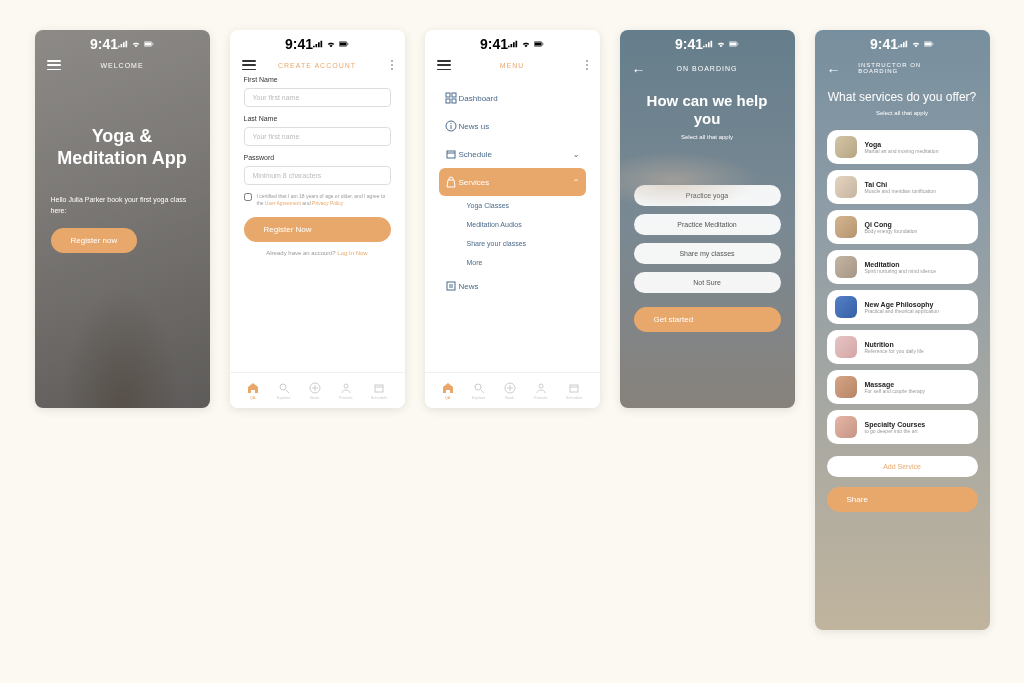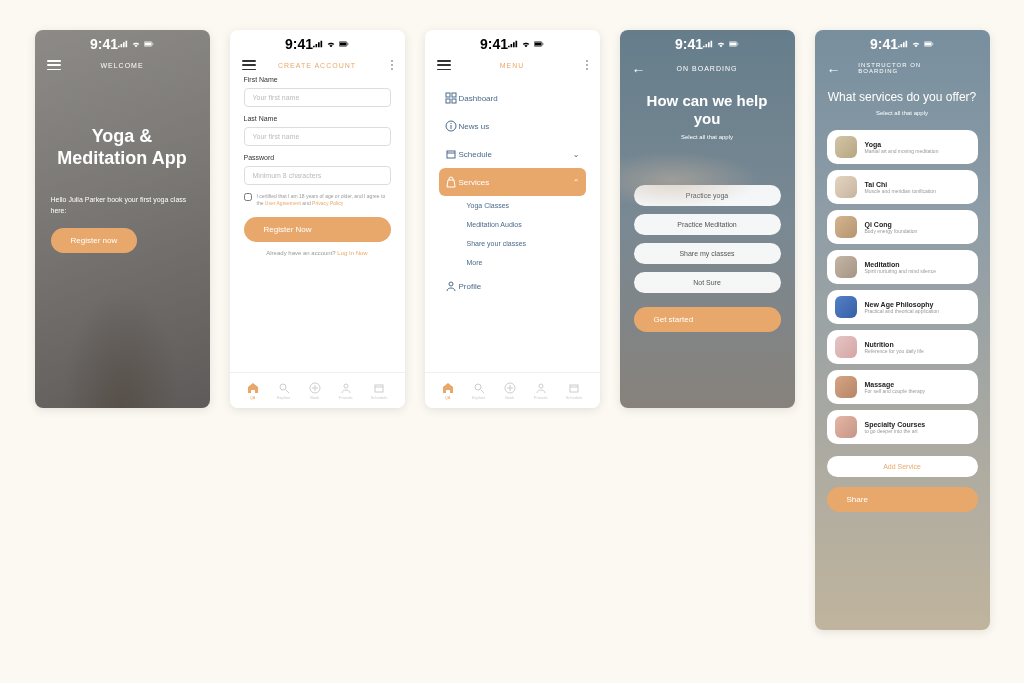--- a/index.html
+++ b/index.html
@@ -317,24 +317,24 @@
         <span class="menu-chevron">⌃</span>
       </div>
     <div class="submenu">
       <div class="submenu-item">Yoga Classes</div>
       <div class="submenu-item">Meditation Audios</div>
       <div class="submenu-item">Share your classes</div>
       <div class="submenu-item">More</div>
     </div>
     <div class="menu-item">
         <svg viewBox="0 0 12 12">
-          <circle cx="6" cy="4" r="2" fill="none" stroke="currentColor"></circle>
-          <path fill="none" stroke="currentColor" d="M2 11c0-2 2-3 4-3s4 1 4 3"></path>
-        </svg>
-        <span>Profile</span>
+          <rect x="2" y="2" width="8" height="8" fill="none" stroke="currentColor"></rect>
+          <path stroke="currentColor" d="M4 5h4M4 7h4"></path>
+        </svg>
+        <span>News</span>
       </div>
   </div>
   <div class="bottom-nav">
     <div class="nav-item active">
         <svg viewBox="0 0 12 12">
           <path fill="currentColor" d="M6 1L1 5v6h3V8h4v3h3V5z"></path>
         </svg>
         <span class="nav-label">QA</span>
       </div>
     <div class="nav-item">

